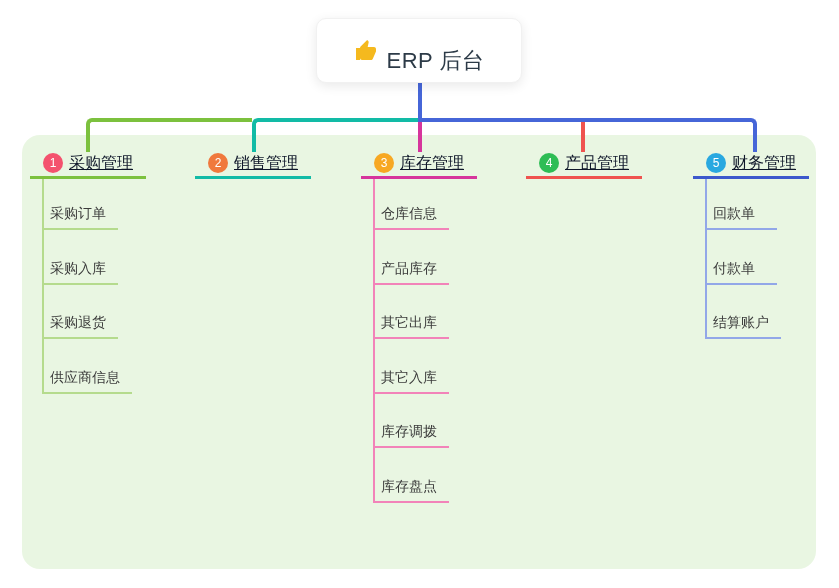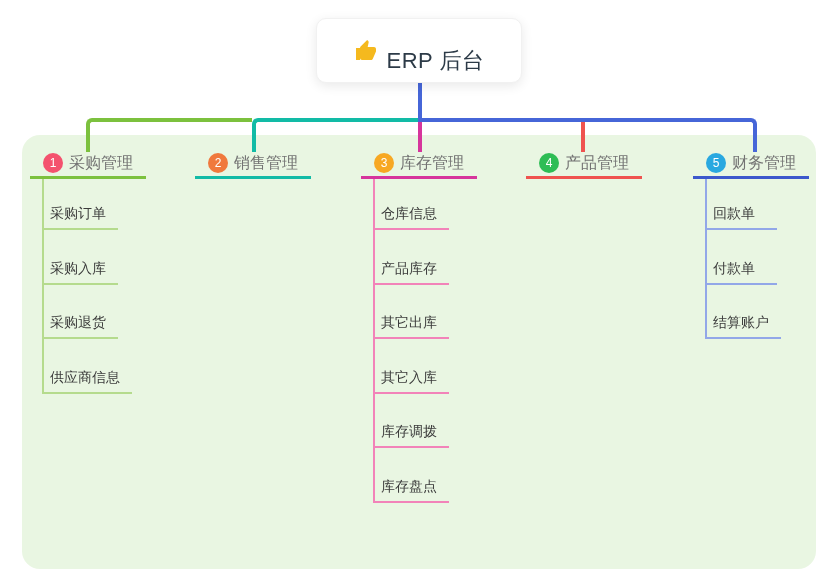--- a/index.html
+++ b/index.html
@@ -41,21 +41,21 @@
   .t2 { border-bottom-color:#12bba6; }
   .t3 { border-bottom-color:#d6359c; }
   .t4 { border-bottom-color:#ef534f; }
   .t5 { border-bottom-color:#3c58cc; }
 
   .badge { width:20px; height:20px; border-radius:50%; color:#ffffff;
            font-size:12px; font-weight:500; display:flex; align-items:center;
            justify-content:center; flex:0 0 20px; }
   .b1 { background:#f4526e; } .b2 { background:#f0793d; } .b3 { background:#f7a823; }
   .b4 { background:#2ebd55; } .b5 { background:#29a8e0; }
-  .btext { margin-left:6px; font-size:16px; font-weight:500; color:#737373; white-space:nowrap; }
+  .btext { margin-left:6px; font-size:16px; font-weight:500; color:#0f172a; white-space:nowrap;text-decoration:underline; }
 
   
   .kids { margin-left:12px; width:max-content; border-left:2px solid #ccc; }
   .row  { height:54.5px; width:max-content; min-width:70px;
           display:flex; align-items:flex-end; border-bottom:2px solid #ccc; }
   .row:first-child { height:51px; }
   .ctext { padding:0 12px 5px 6px; font-size:14px; color:#3b3b3b; white-space:nowrap; }
   .k1, .k1 .row { border-color:#b5db8d; }
   .k2, .k2 .row { border-color:#7fd5c7; }
   .k3, .k3 .row { border-color:#f283b9; }

